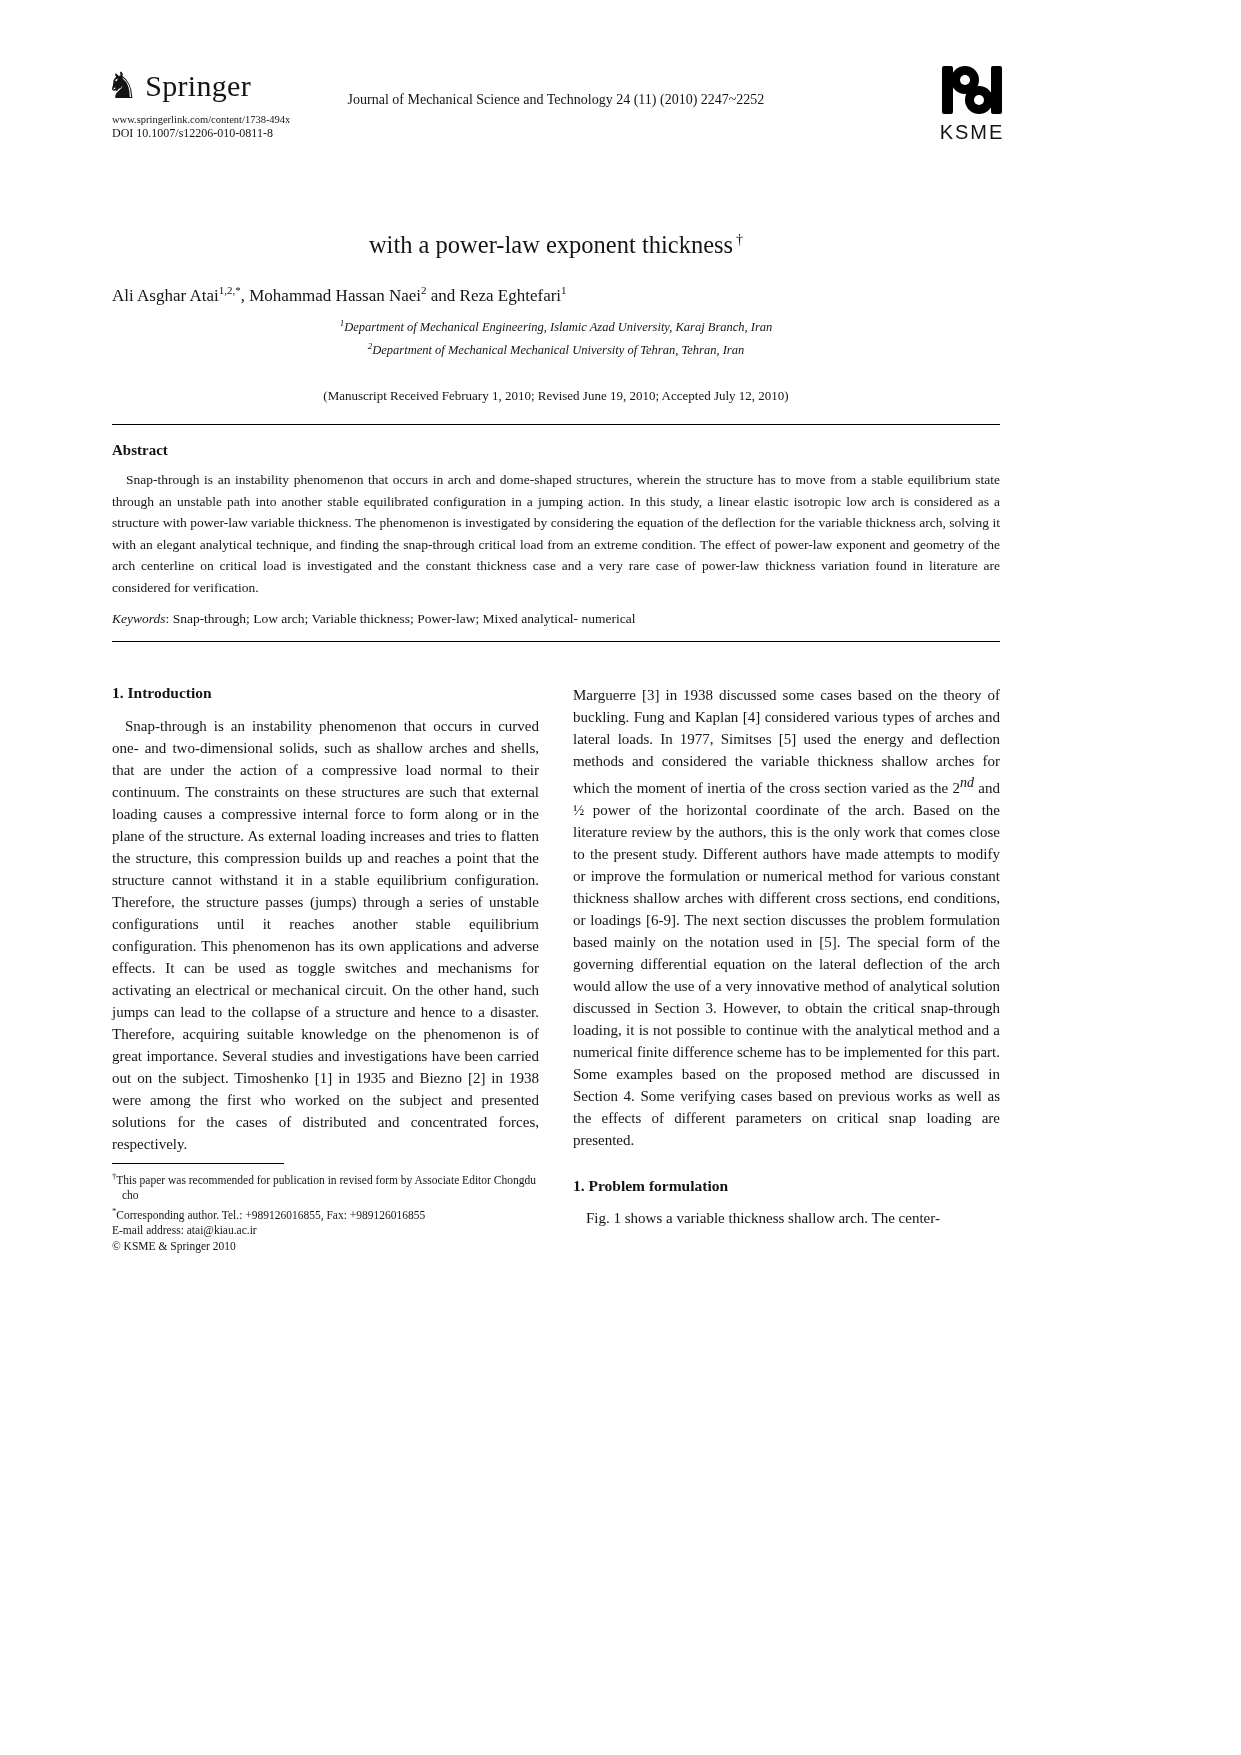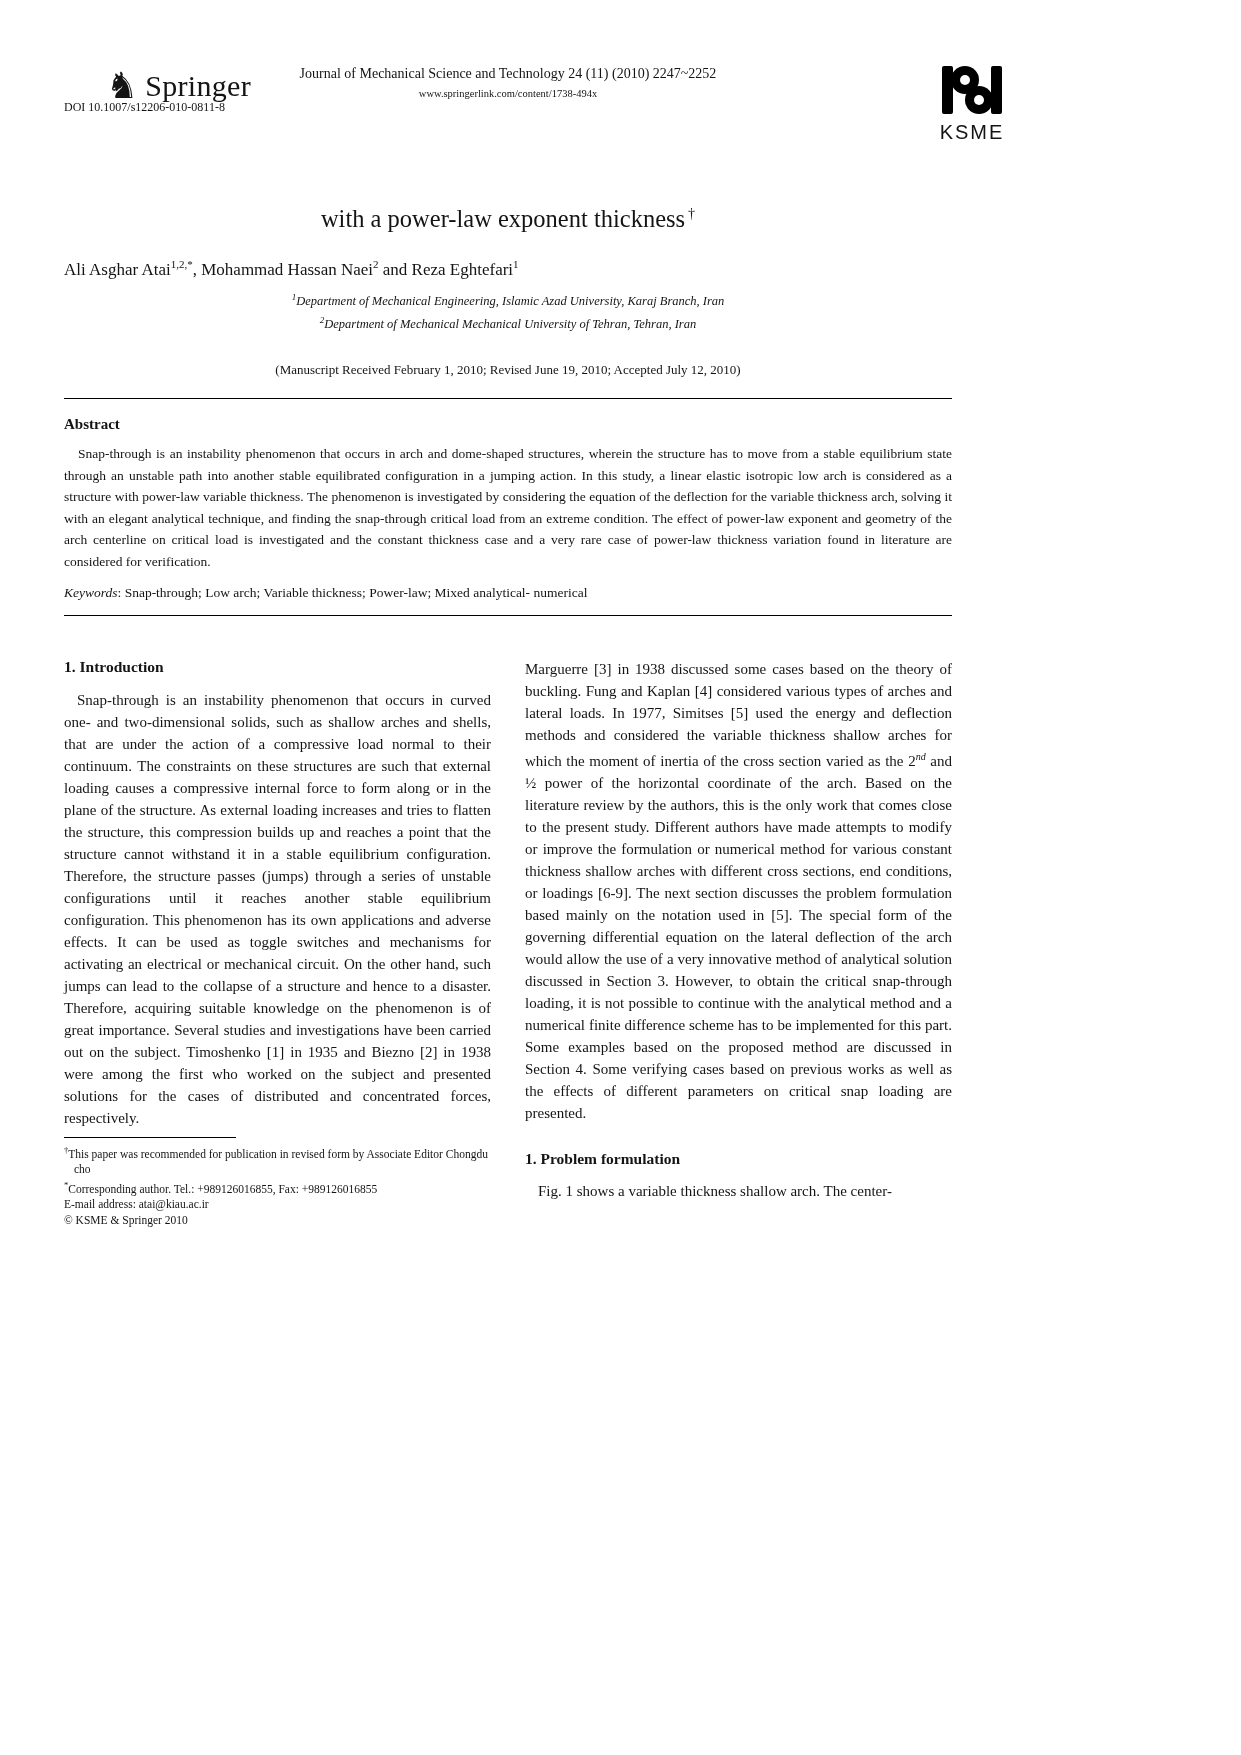--- a/index.html
+++ b/index.html
@@ -12,23 +12,23 @@
   .page { position:relative; width:1241px; height:1755px; overflow:hidden; background:#fff; }
 
   
   .springer-logo { position:absolute; left:106px; top:68px; display:flex; align-items:center; gap:7px; }
   .knight-glyph { font-family:"DejaVu Sans", sans-serif; font-size:36px; line-height:1; }
   .springer-word { font-size:30px; letter-spacing:0.3px; }
   .ksme-block { position:absolute; left:934px; top:64px; width:76px; text-align:center; }
   .ksme-word { font-family:"Liberation Sans", sans-serif; font-weight:normal; font-size:20px; letter-spacing:2px; margin-top:1px;text-align:center; }
 
   
-  .content { margin-left:64px; width:888px; padding-top:66px; }
+  .content { margin-left:112px; width:888px; padding-top:92px; }
   .journal-line { text-align:center; font-size:14px; }
-  .url-line { text-align:center; font-size:10.5px; margin-top:6px; }
+  .url-line { text-align:left; font-size:10.5px; margin-top:6px; }
   .doi-line { font-size:12px; margin-top:1px; }
 
   .paper-title { text-align:center; font-weight:normal; font-size:24.5px; line-height:34px; margin-top:48px; }
   .paper-title sup { font-size:14px; vertical-align:super; margin-left:3px; }
 
   .authors { text-align:left; font-size:17px; margin-top:22px; }
   .authors sup { font-size:11px; vertical-align:super; }
 
   .affiliations { text-align:center; font-size:12.5px; font-style:italic; margin-top:8px; line-height:19px; }
   .affiliations sup { font-size:9px; vertical-align:super; }
@@ -45,21 +45,21 @@
 
   .columns { display:flex; gap:34px; margin-top:42px; }
   .col { width:427px; }
   .section-heading { font-size:15.5px; font-weight:bold; }
   .body-para { font-size:15px; line-height:22px; text-align:justify; }
   .indent-first { text-indent:13px; }
   .left-col .body-para { margin-top:13px; }
   .right-col .body-para.cont { margin-top:0; text-indent:0; }
   .right-col .section-heading { margin-top:26px; }
   .right-col .body-para.fig-para { margin-top:12px; }
-  .body-para sup { font-size:10px; vertical-align:super;font-style:italic; }
+  .body-para sup { font-size:14px; vertical-align:super;font-style:italic; }
 
   .footnote-block { margin-top:8px; font-size:11.5px; line-height:15.5px; }
   .footnote-rule { width:172px; border:none; border-top:1px solid #000; margin-bottom:5px; }
   .footnote { padding-left:10px; text-indent:-10px; }
   .footnote sup { font-size:8.5px; vertical-align:super; }
   .footnote-email { padding-left:10px; }
   .footnote-copyright { padding-left:0; text-indent:0; }
 </style>
 </head>
 <body>

